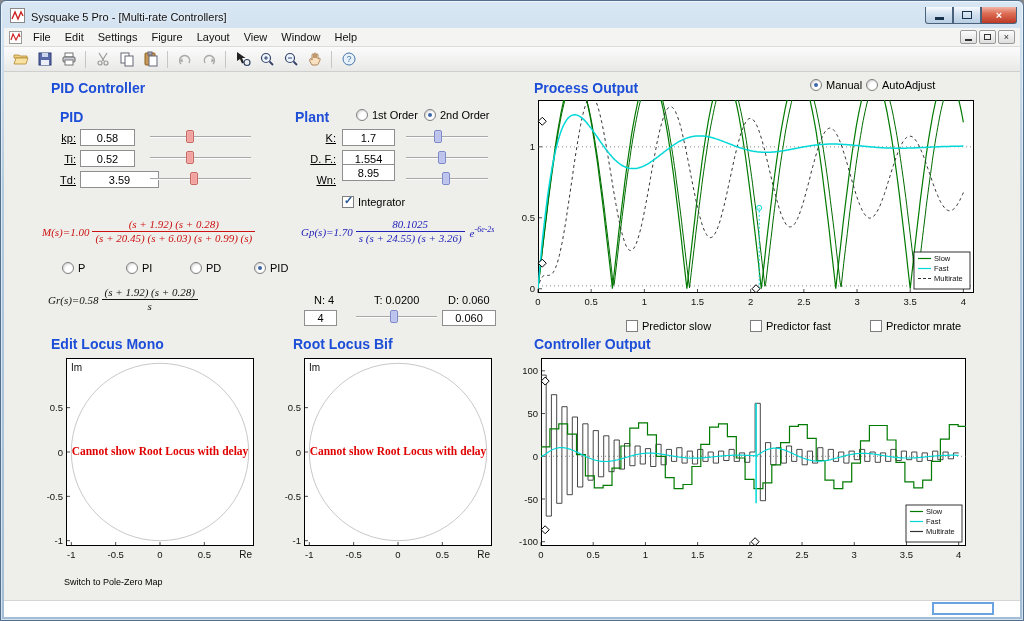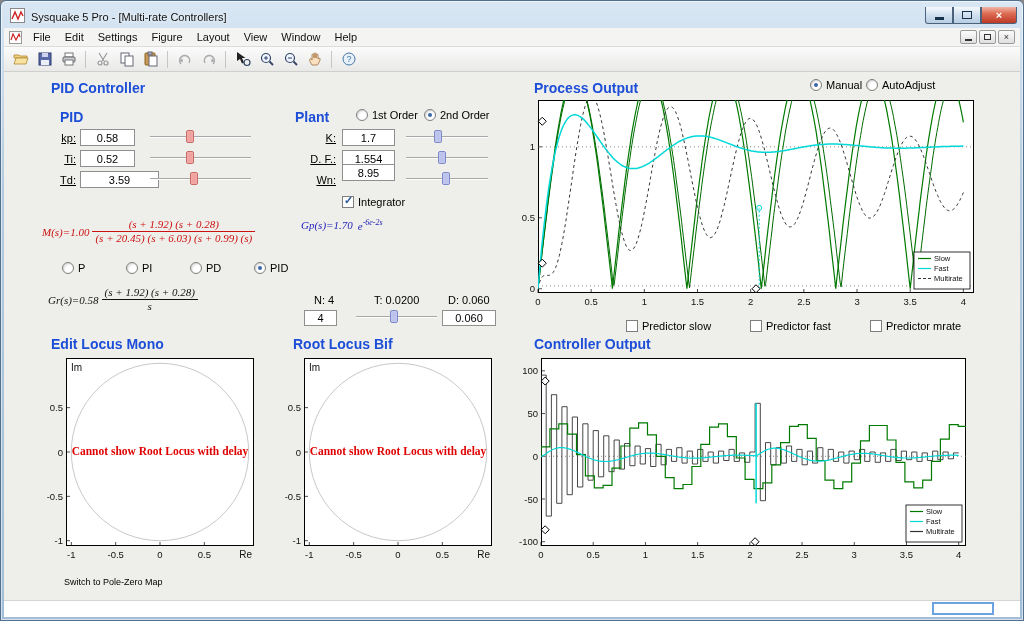--- a/index.html
+++ b/index.html
@@ -314,20 +314,24 @@
           <div class="thumb thumb-blue" style="left: calc(49% - 4px);"></div>
         </div>
 
       <div class="ctl" style="left:338px;top:124px">
           <span class="check on"></span>
           <span class="clabel">Integrator</span>
         </div>
 
       <div class="formula f-blue" style="left:297px;top:146px">
         <span class="f-lhs">Gp(s)=1.70</span>
+          <span class="frac">
+            <span class="f-num">80.1025</span>
+            <span class="f-den">s (s + 24.55) (s + 3.26)</span>
+          </span>
           <span class="f-exp"><span>e</span><sup>-6e-2s</sup></span>
       </div>
 
       <div class="lbl" style="left:310px;top:222px">N: 4</div>
       <div class="lbl" style="left:370px;top:222px">T: 0.0200</div>
       <div class="lbl" style="left:444px;top:222px">D: 0.060</div>
       <input class="valbox" style="left: 300px; top: 238px; width: 33px; height: 16px;" value="4">
       <div class="slider" style="left:352px;top:238px;width:81px">
           <div class="track"></div>
           <div class="thumb thumb-blue" style="left: calc(47% - 4px);"></div>

